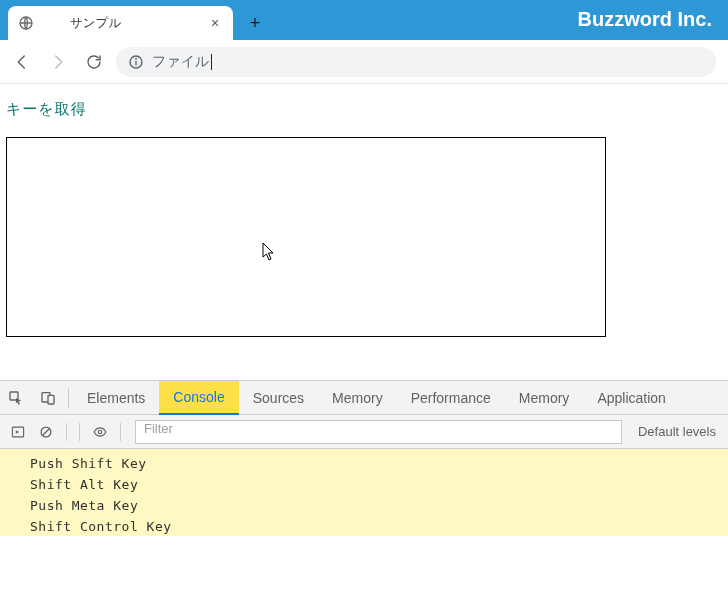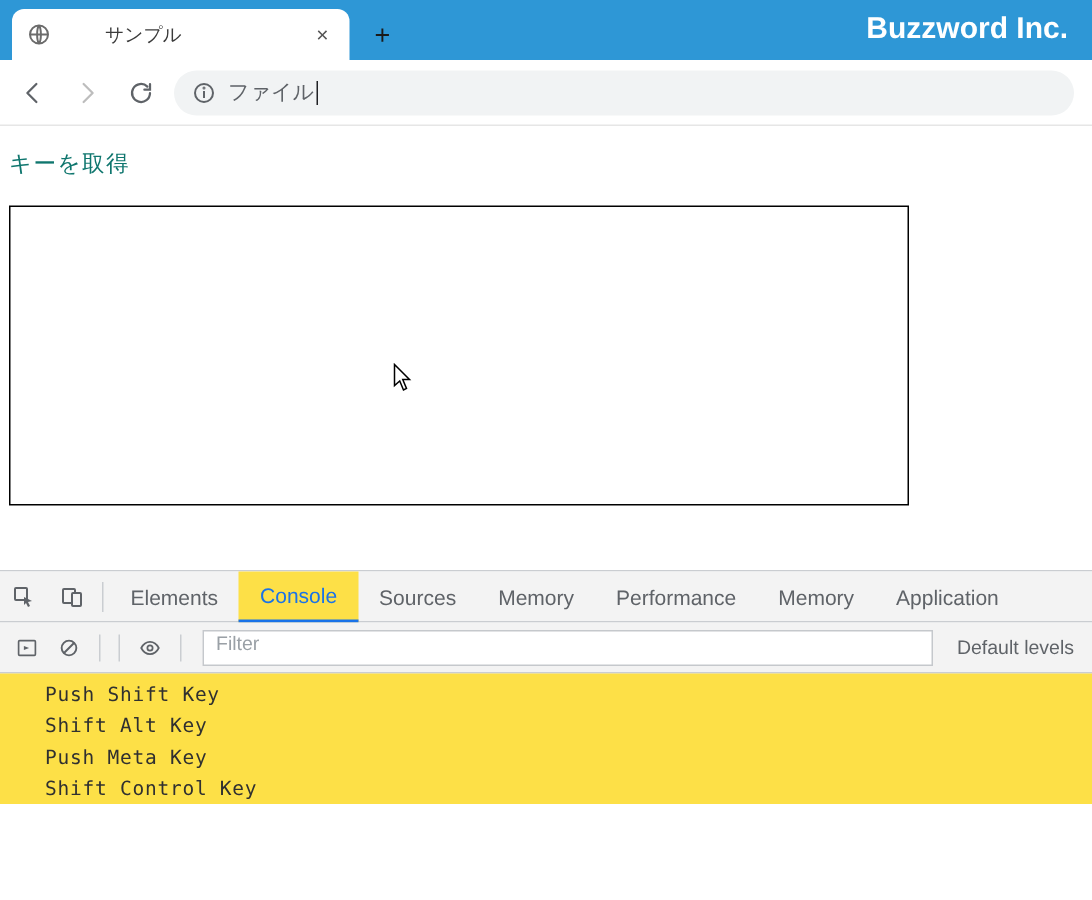--- a/index.html
+++ b/index.html
@@ -42,21 +42,21 @@
   
   .dt-toolbar { height: 34px; background: #f3f3f3; border-bottom: 1px solid #cacdd1; display: flex; align-items: center; font-size: 13px; color: #5f6368; padding: 0 4px; }
   .dt-tb-icon { width: 28px; height: 28px; display: flex; align-items: center; justify-content: center; }
   .dt-tb-icon svg { width: 14px; height: 14px; }
   .dt-tb-sep { width: 1px; height: 18px; background: #cacdd1; margin: 0 6px; }
   .context-select { display: flex; align-items: center; height: 24px; padding: 0 6px; min-width: 150px; justify-content: space-between; }
   .context-select .arrow { font-size: 10px; color: #888; }
   .filter-box { border: 1px solid #c5c8cc; background: #fff; height: 24px; flex: 1; margin: 0 8px; padding: 0 8px; font-size: 13px; color: #9aa0a6; display: flex; }
   .levels { padding: 0 8px; white-space: nowrap; }
   
-  .console-body { flex: 1; background: #fde047; font-family: Consolas, Menlo, monospace; font-size: 13px; padding-top: 4px; overflow: hidden; }
+  .console-body { flex: 1; background: #fef9c3; font-family: Consolas, Menlo, monospace; font-size: 13px; padding-top: 4px; overflow: hidden; }
   .log-line { padding: 3px 0 3px 30px; letter-spacing: 0.5px; color: #303030; white-space: pre; }
   .prompt { color: #2572e8; padding-left: 8px; font-weight: bold; }
 </style>
 </head>
 <body>
 
 <div class="chrome-bar">
   <div class="tab">
     <span class="favicon">
       <svg viewBox="0 0 24 24" fill="none" stroke="#6b6b6b" stroke-width="2">

